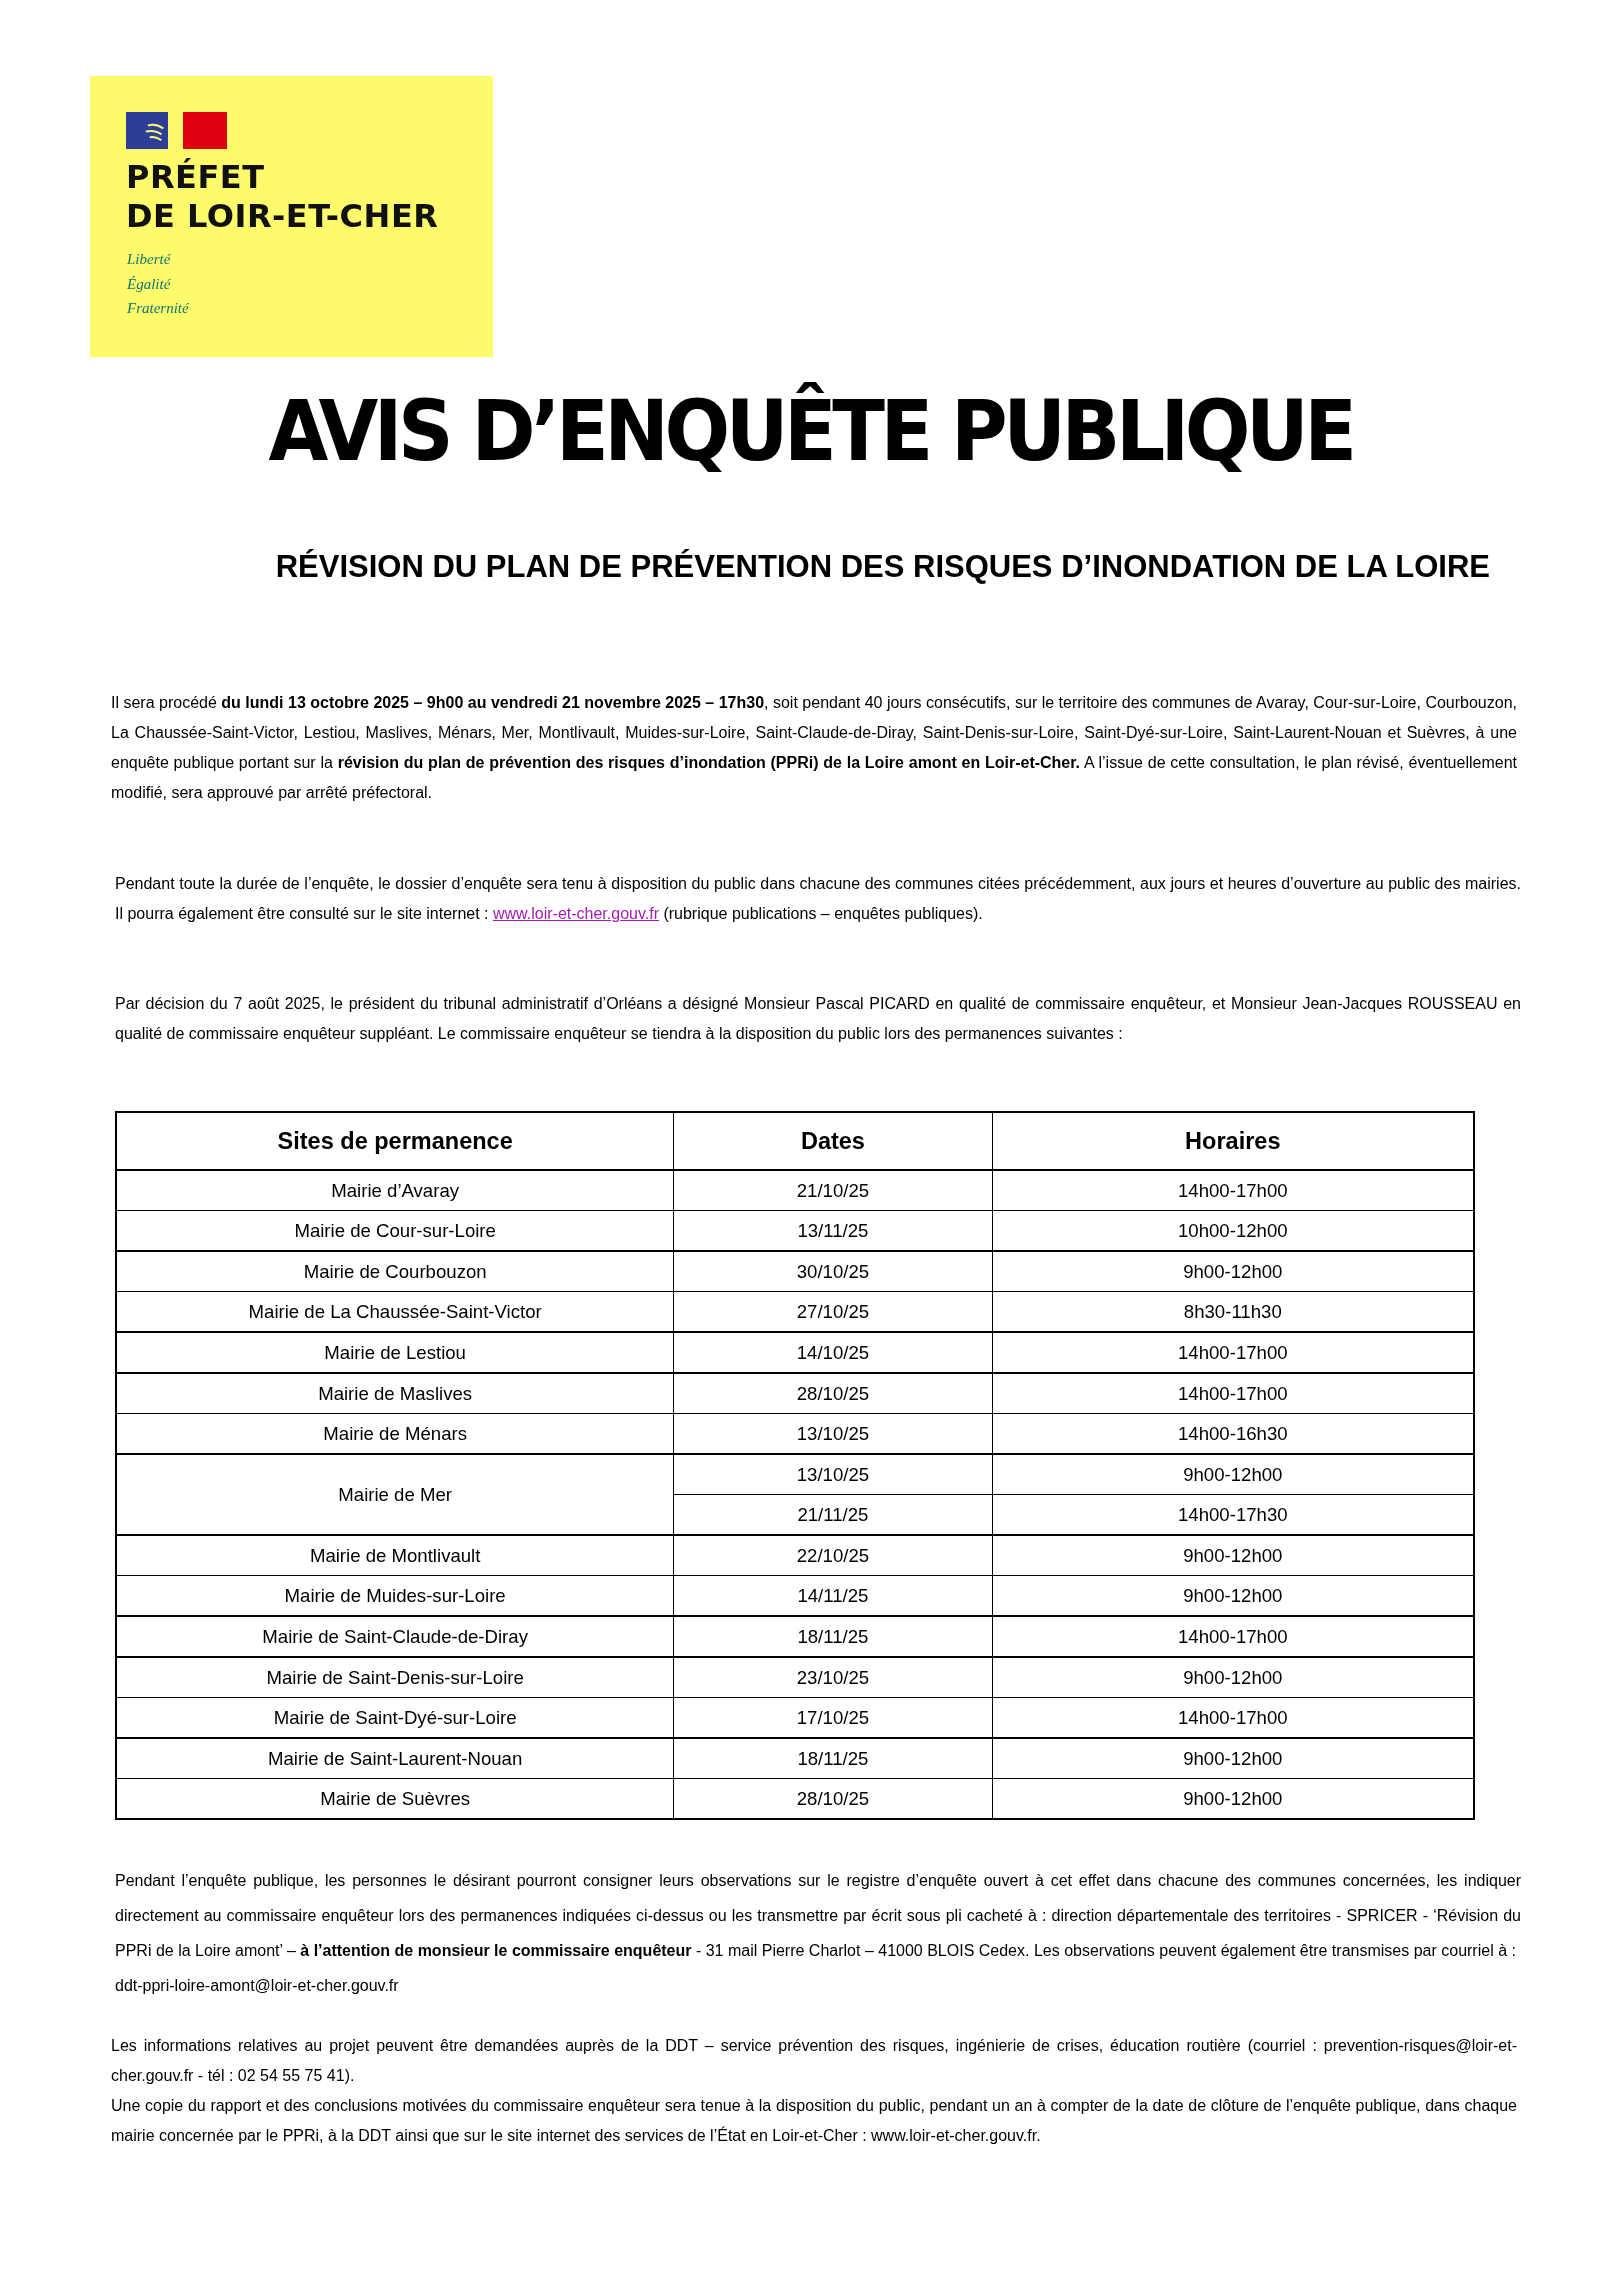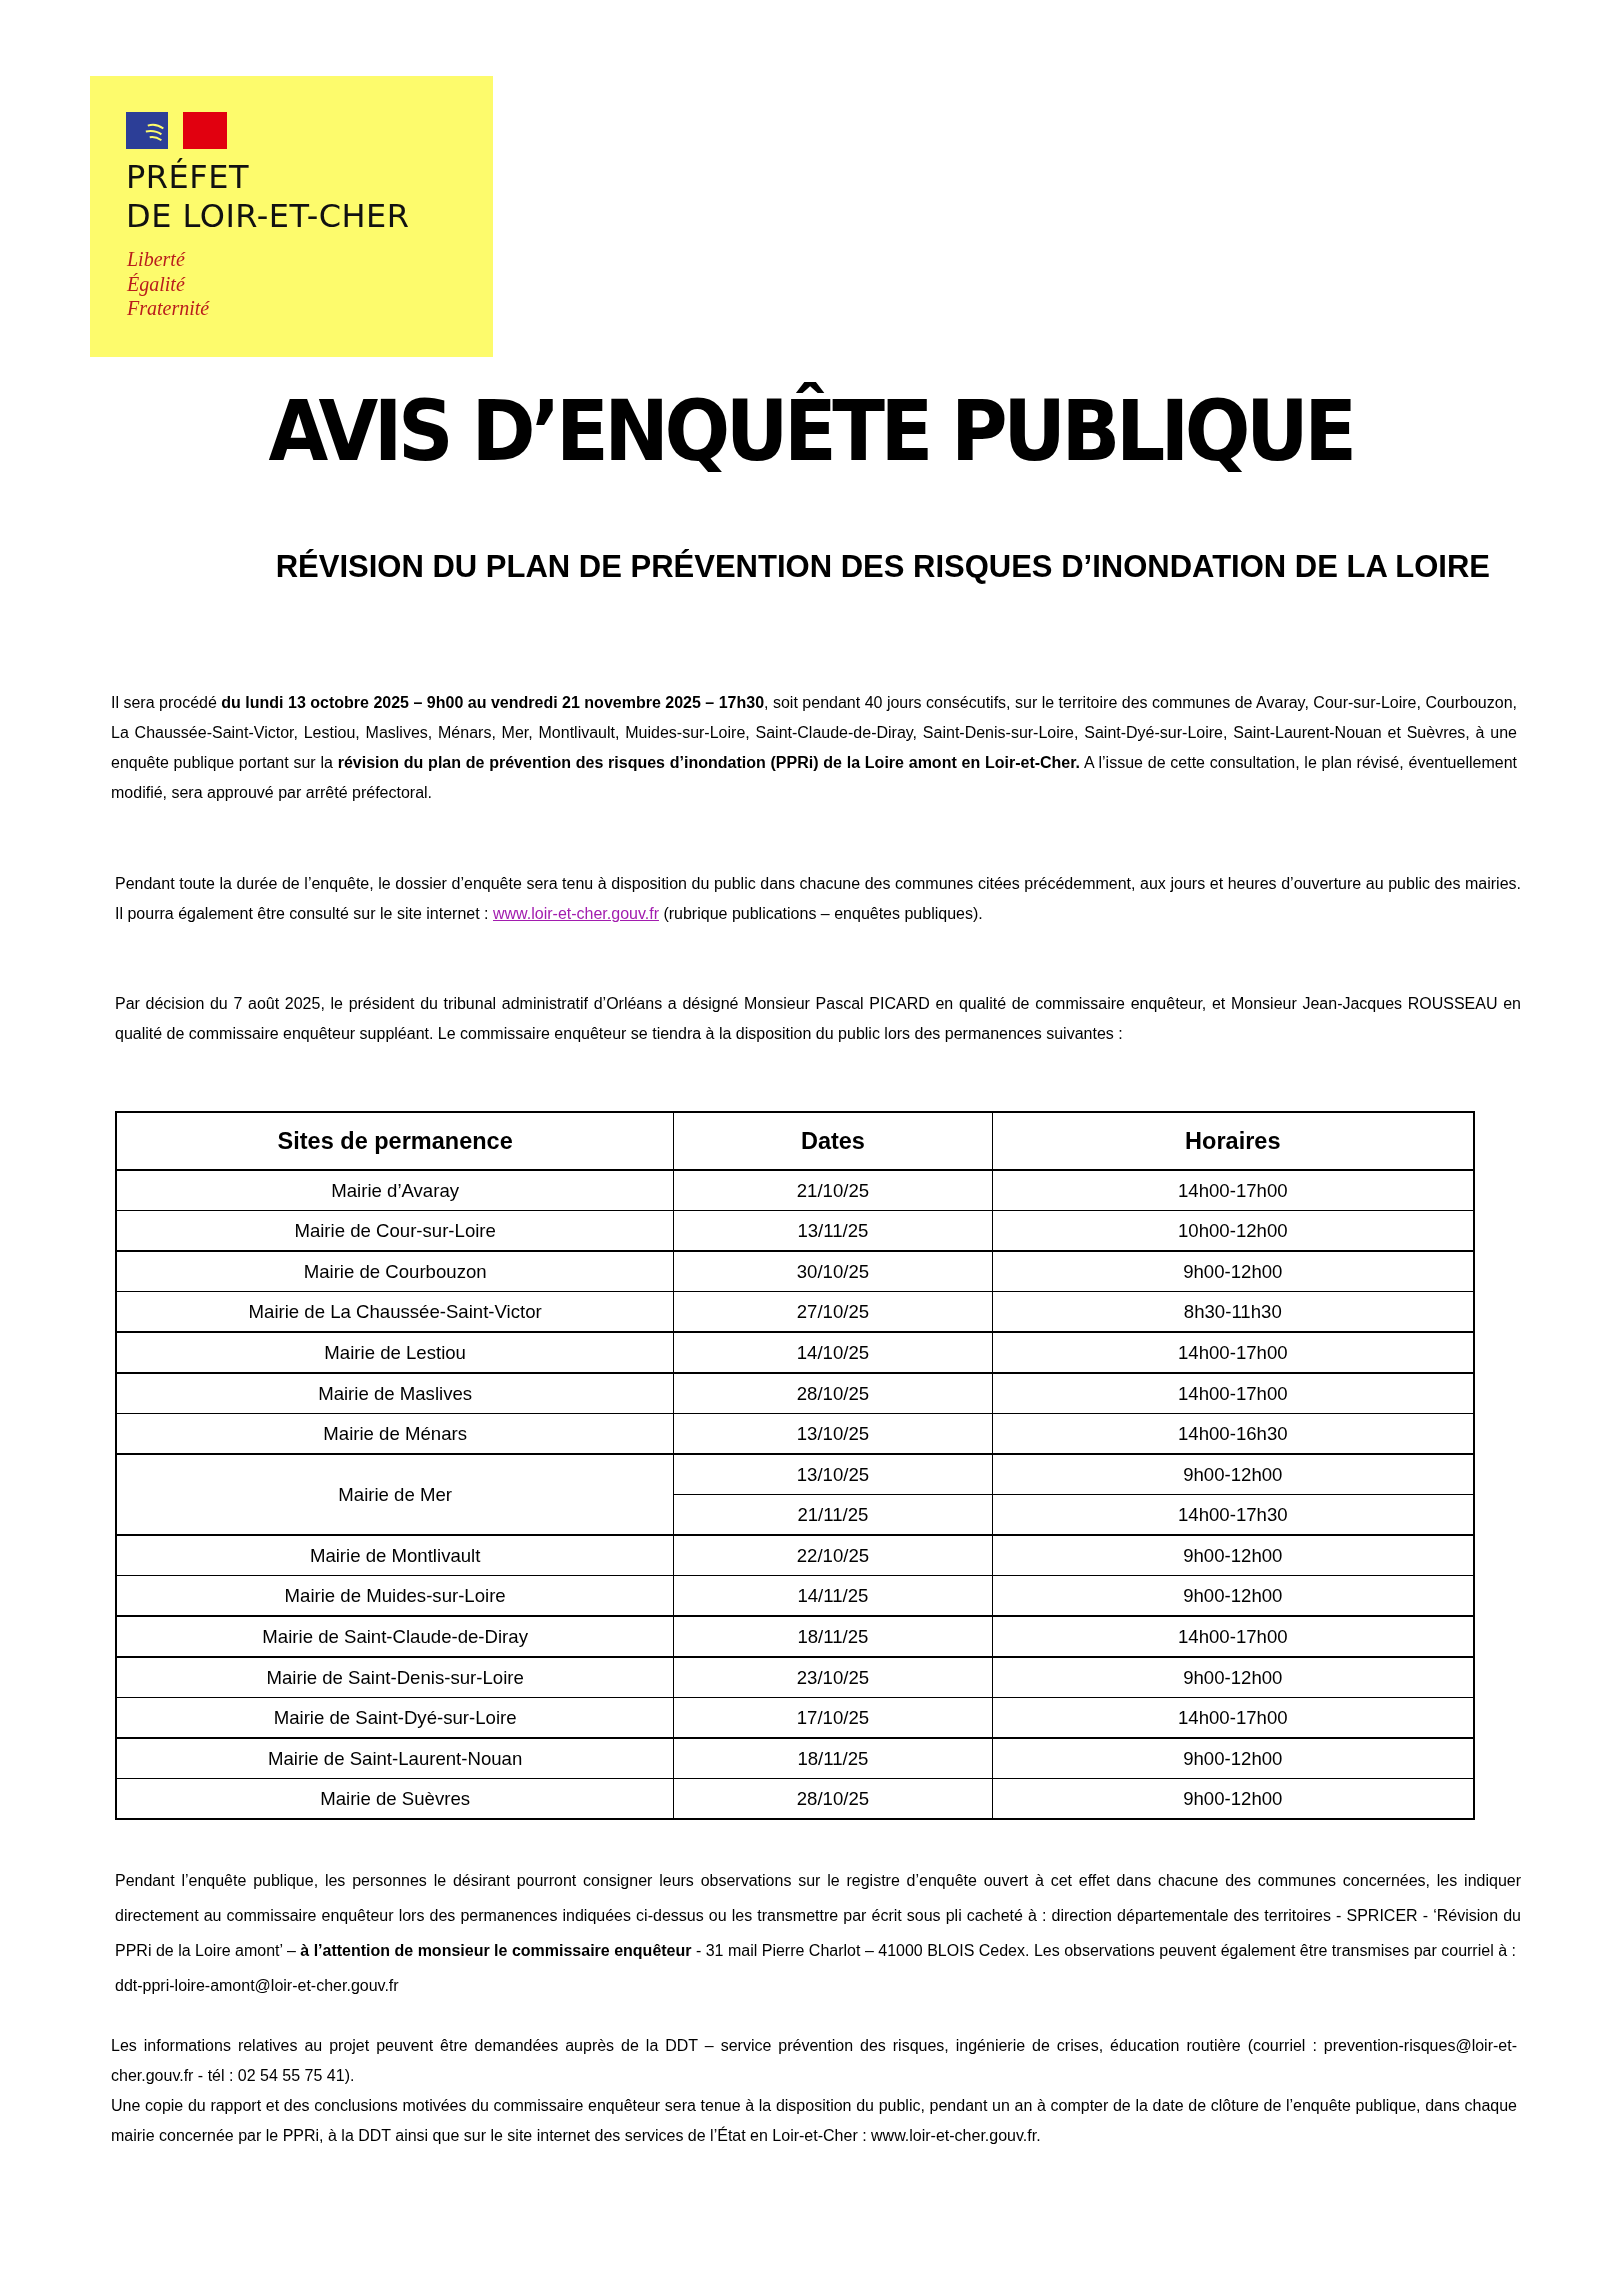--- a/index.html
+++ b/index.html
@@ -3,22 +3,22 @@
   <meta charset="utf-8">
   <style>
     html, body { margin: 0; padding: 0; background: #ffffff; }
     body { width: 1621px; height: 2293px; position: relative; overflow: hidden; font-family: "Liberation Sans", sans-serif; color: #000; }
 
     .logo { position: absolute; left: 90px; top: 76px; width: 403px; height: 281px; background: #fdfb6c; }
     .flag { position: absolute; left: 36px; top: 36px; width: 101px; height: 37px; }
     .flag .blue { position: absolute; left: 0; top: 0; width: 42px; height: 37px; background: #2c3e97; }
     .flag .red { position: absolute; left: 57px; top: 0; width: 44px; height: 37px; background: #e1000f; }
     .flag svg { position: absolute; left: 0; top: 0; }
-    .logo-title { position: absolute; left: 36px; top: 82px; font-family: "DejaVu Sans", sans-serif; font-weight: normal; font-size: 32px; line-height: 39px; letter-spacing: 0.5px; color: #111; }
-    .logo-motto { position: absolute; left: 37px; top: 171px; font-family: "Liberation Serif", serif; font-style: italic; font-size: 20px; line-height: 24.5px; color: #b91c1c; }
+    .logo-title { position: absolute; left: 36px; top: 82px; font-family: "DejaVu Sans", sans-serif; font-weight: bold; font-size: 32px; line-height: 39px; letter-spacing: 0.5px; color: #111; }
+    .logo-motto { position: absolute; left: 37px; top: 171px; font-family: "Liberation Serif", serif; font-style: italic; font-size: 15px; line-height: 24.5px; color: #0f766e; }
 
     .main-title { position: absolute; left: 0; width: 1621px; top: 377px; text-align: center; font-family: "DejaVu Sans", sans-serif; font-weight: bold; font-size: 84px; letter-spacing: -4.9px; line-height: 108px; transform: scaleX(0.92); }
     .subtitle { position: absolute; left: 137px; width: 1353px; top: 537px; text-align: right; font-family: "Liberation Sans", sans-serif; font-weight: bold; font-size: 31px; line-height: 59px; }
 
     .para { position: absolute; left: 111px; width: 1406px; font-size: 16px; line-height: 30px; text-align: justify; }
     .para b { font-weight: bold; }
     .link { color: #a21caf; text-decoration: underline; }
 
     .table { position: absolute; left: 115px; top: 1111px; width: 1360px; border-collapse: collapse; font-size: 18.6px; }
     .table th, .table td { border: 1px solid #000; text-align: center; padding: 0; }

